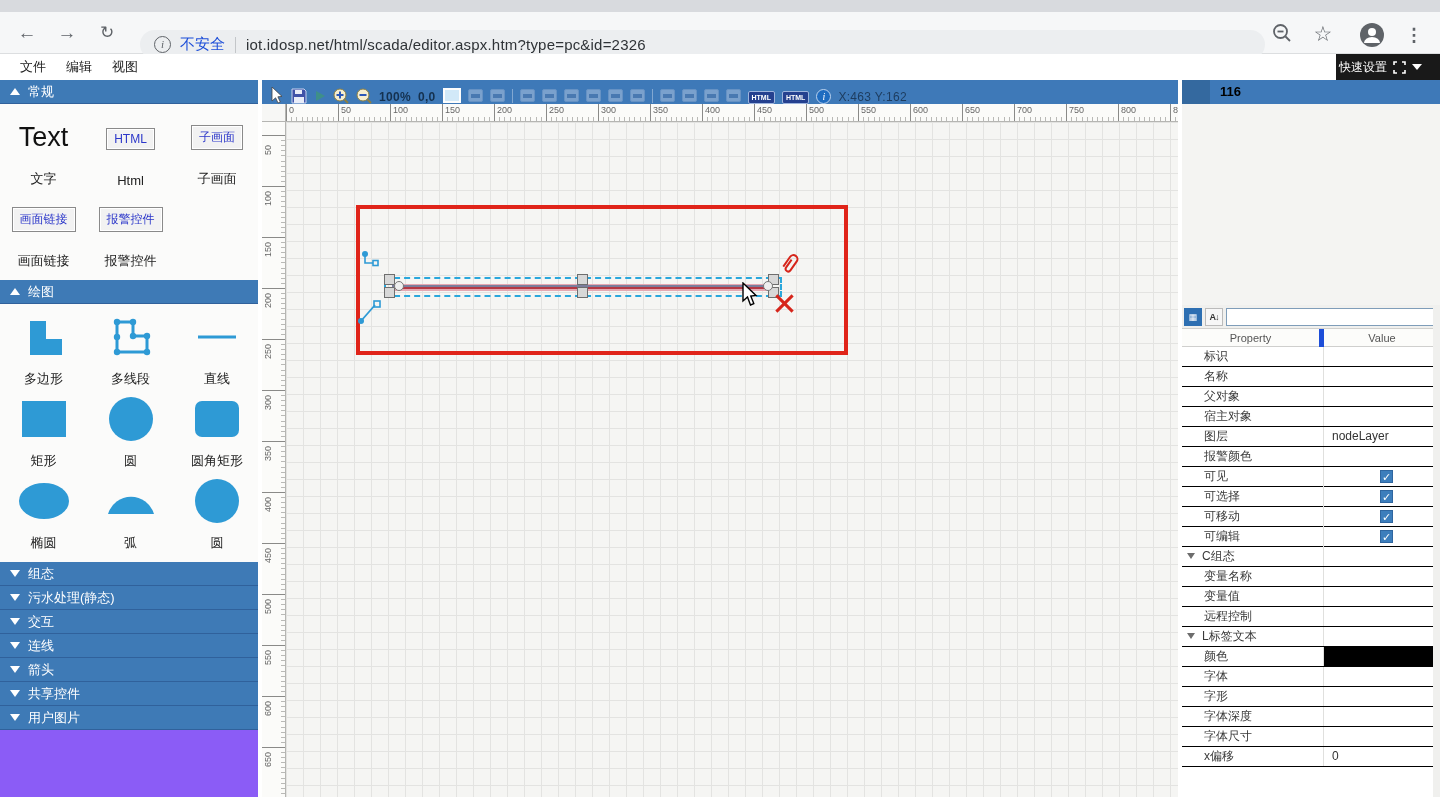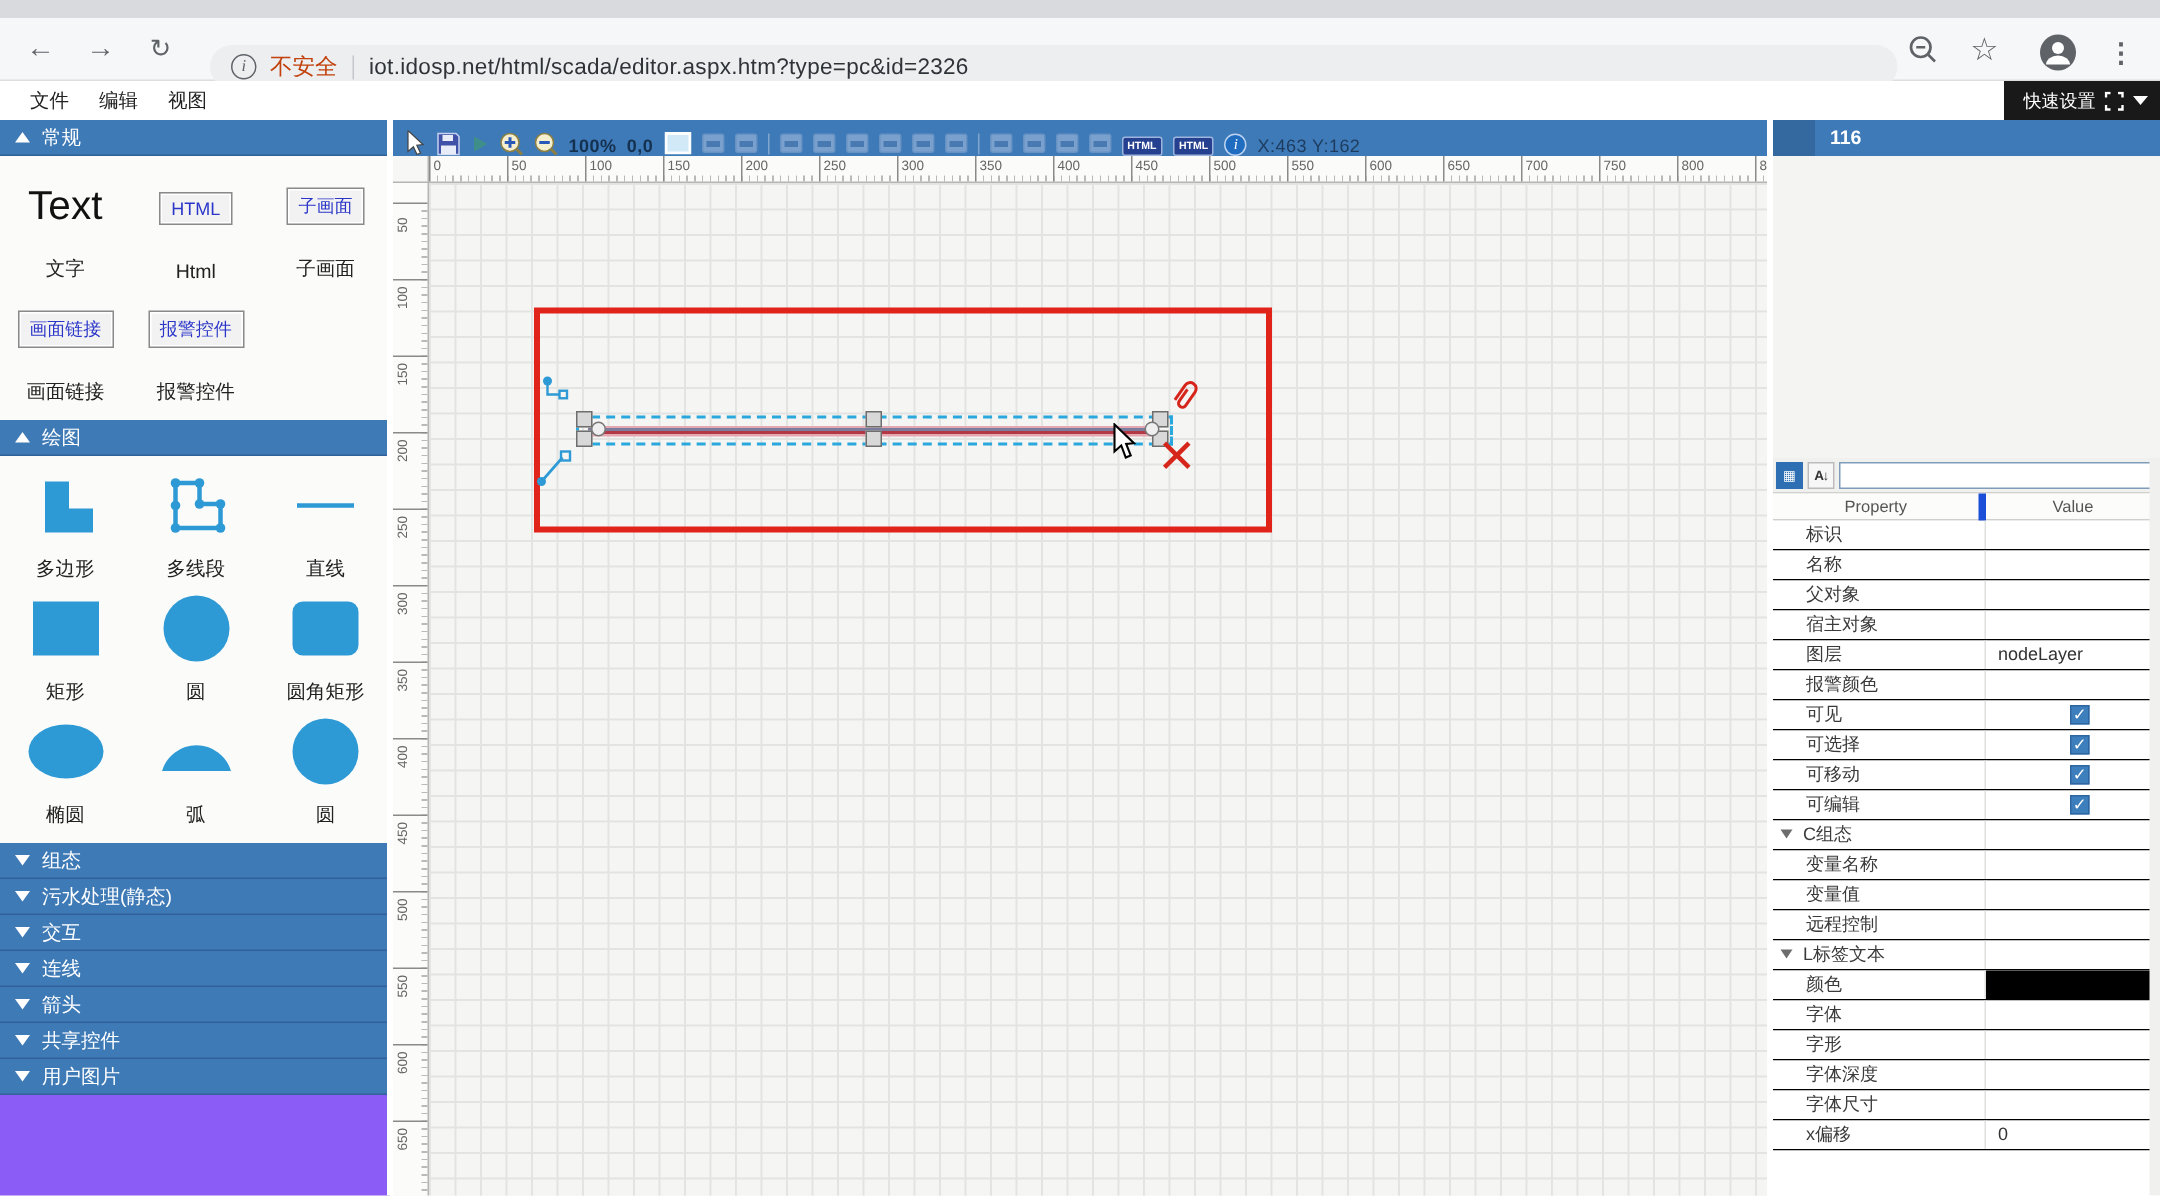--- a/index.html
+++ b/index.html
@@ -5,29 +5,29 @@
   * { margin:0; padding:0; box-sizing:border-box; }
   html,body { width:1440px; height:797px; overflow:hidden; font-family:"Liberation Sans",sans-serif; background:#fff; }
   .abs { position:absolute; }
 
   
   #tabstrip { position:absolute; left:0; top:0; width:1440px; height:12px; background:#d8dade; }
   #btoolbar { position:absolute; left:0; top:12px; width:1440px; height:42px; background:#f6f7f8; border-bottom:1px solid #dcdee0; }
   .navbtn { position:absolute; top:6px; width:30px; height:30px; color:#5f6368; font-size:19px; line-height:30px; text-align:center; cursor:pointer; }
   #addressbar { position:absolute; left:140px; top:18px; width:1125px; height:29px; background:#eceef0; border-radius:15px; display:flex; align-items:center; padding:0 14px; }
   #addressbar .info-i { width:17px; height:17px; border:1.5px solid #5f6368; border-radius:50%; color:#5f6368; font-size:11px; line-height:14px; text-align:center; font-style:italic; font-family:"Liberation Serif",serif; }
-  #addressbar .sec { color:#c2410c; font-size:15px; margin:0 10px 0 9px; }
+  #addressbar .sec { color:#1d4ed8; font-size:15px; margin:0 10px 0 9px; }
   #addressbar .divider { width:1px; height:16px; background:#c3c6c9; margin-right:10px; }
   #addressbar .url { color:#2f3337; font-size:15px; letter-spacing:.2px; }
   .rt-ic { position:absolute; top:10px; height:26px; color:#5f6368; text-align:center; cursor:pointer; }
 
   
   #menubar { position:absolute; left:0; top:54px; width:1440px; height:26px; background:#ffffff; }
   #menubar .mi { display:inline-block; margin-left:20px; font-size:13px; color:#222; line-height:26px; cursor:pointer; }
-  #quickset { position:absolute; right:0; top:54px; width:104px; height:26px; background:#191919; color:#fff; display:flex; align-items:center; justify-content:flex-end; padding-right:8px; gap:6px; cursor:pointer; }
+  #quickset { position:absolute; right:0; top:54px; width:104px; height:26px; background:#191919; color:#fff; display:flex; align-items:center; justify-content:flex-end; padding-right:18px; gap:6px; cursor:pointer; }
   #quickset .qs-label { font-size:12px; }
   #quickset .dock-ic svg { display:block; }
   #quickset .caret { width:0; height:0; border-left:5px solid transparent; border-right:5px solid transparent; border-top:6px solid #fff; }
 
   
   #sidebar { position:absolute; left:0; top:80px; width:260px; bottom:0; background:#8b5cf6; border-right:2px solid #fff; overflow:hidden; }
   #canvaswrap { position:absolute; left:262px; top:80px; width:916px; bottom:0; background:#f4f4f2; }
   #rightpanel { position:absolute; left:1180px; top:80px; width:260px; bottom:0; background:#fff; border-left:2px solid #fff; overflow:hidden; }
 
   
@@ -75,21 +75,21 @@
   #dashrect { position:absolute; left:98px; top:155px; width:398px; height:20px; border:2px dashed #2aa7dc; }
   #lineobj { position:absolute; left:106px; top:162px; width:380px; height:7px;
              background:linear-gradient(to bottom,#e5a8b2 0,#e5a8b2 1px,#7b7d9c 1px,#7b7d9c 3px,#b43844 3px,#b43844 5px,#e5a8b2 5px,#e5a8b2 7px); }
   .handle { position:absolute; width:11px; height:11px; background:#d8d8d8; border:1px solid #6e6e6e; }
   .endcirc { position:absolute; width:10px; height:10px; border-radius:50%; background:#efefef; border:1px solid #777; }
   .red-x { position:absolute; width:21px; height:21px; }
   .red-x:before,.red-x:after { content:""; position:absolute; left:-1px; top:9px; width:23px; height:3px; background:#d6251b; }
   .red-x:before { transform:rotate(45deg); } .red-x:after { transform:rotate(-45deg); }
 
   
-  #rp-header { height:24px; background:#3e79b8; color:#ffffff; font-size:13px; font-weight:bold; line-height:24px; padding-left:38px; position:relative; }
+  #rp-header { height:24px; background:#3e79b8; color:#000000; font-size:13px; font-weight:bold; line-height:24px; padding-left:38px; position:relative; }
   #rp-header:before { content:""; position:absolute; left:0; top:0; width:28px; height:24px; background:#34699f; }
   #rp-empty { height:201px; background:#f4f4f2; }
   #prop-toolbar { height:24px; background:#f0f0ee; display:flex; align-items:center; gap:3px; padding:0 2px; border-bottom:1px solid #d0d0ce; }
   .pt-btn { width:18px; height:18px; display:flex; align-items:center; justify-content:center; cursor:pointer; font-size:9px; }
   .pt-cat { background:#2d6fb2; color:#fff; }
   .pt-az { background:#f7f7f7; border:1px solid #bbb; color:#333; font-weight:bold; letter-spacing:-1px; }
   #prop-filter { flex:1; height:18px; border:1px solid #7f9db9; background:#fff; font-size:11px; padding:0 3px; }
   #grid-head { height:18px; display:grid; grid-template-columns:142px 1fr; border-bottom:1px solid #cfcfcd; background:#fcfcfa; }
   #grid-head div { font-size:11px; color:#555; text-align:center; line-height:18px; }
   #grid-head .gh-p { border-right:5px solid #1d4ed8; }

